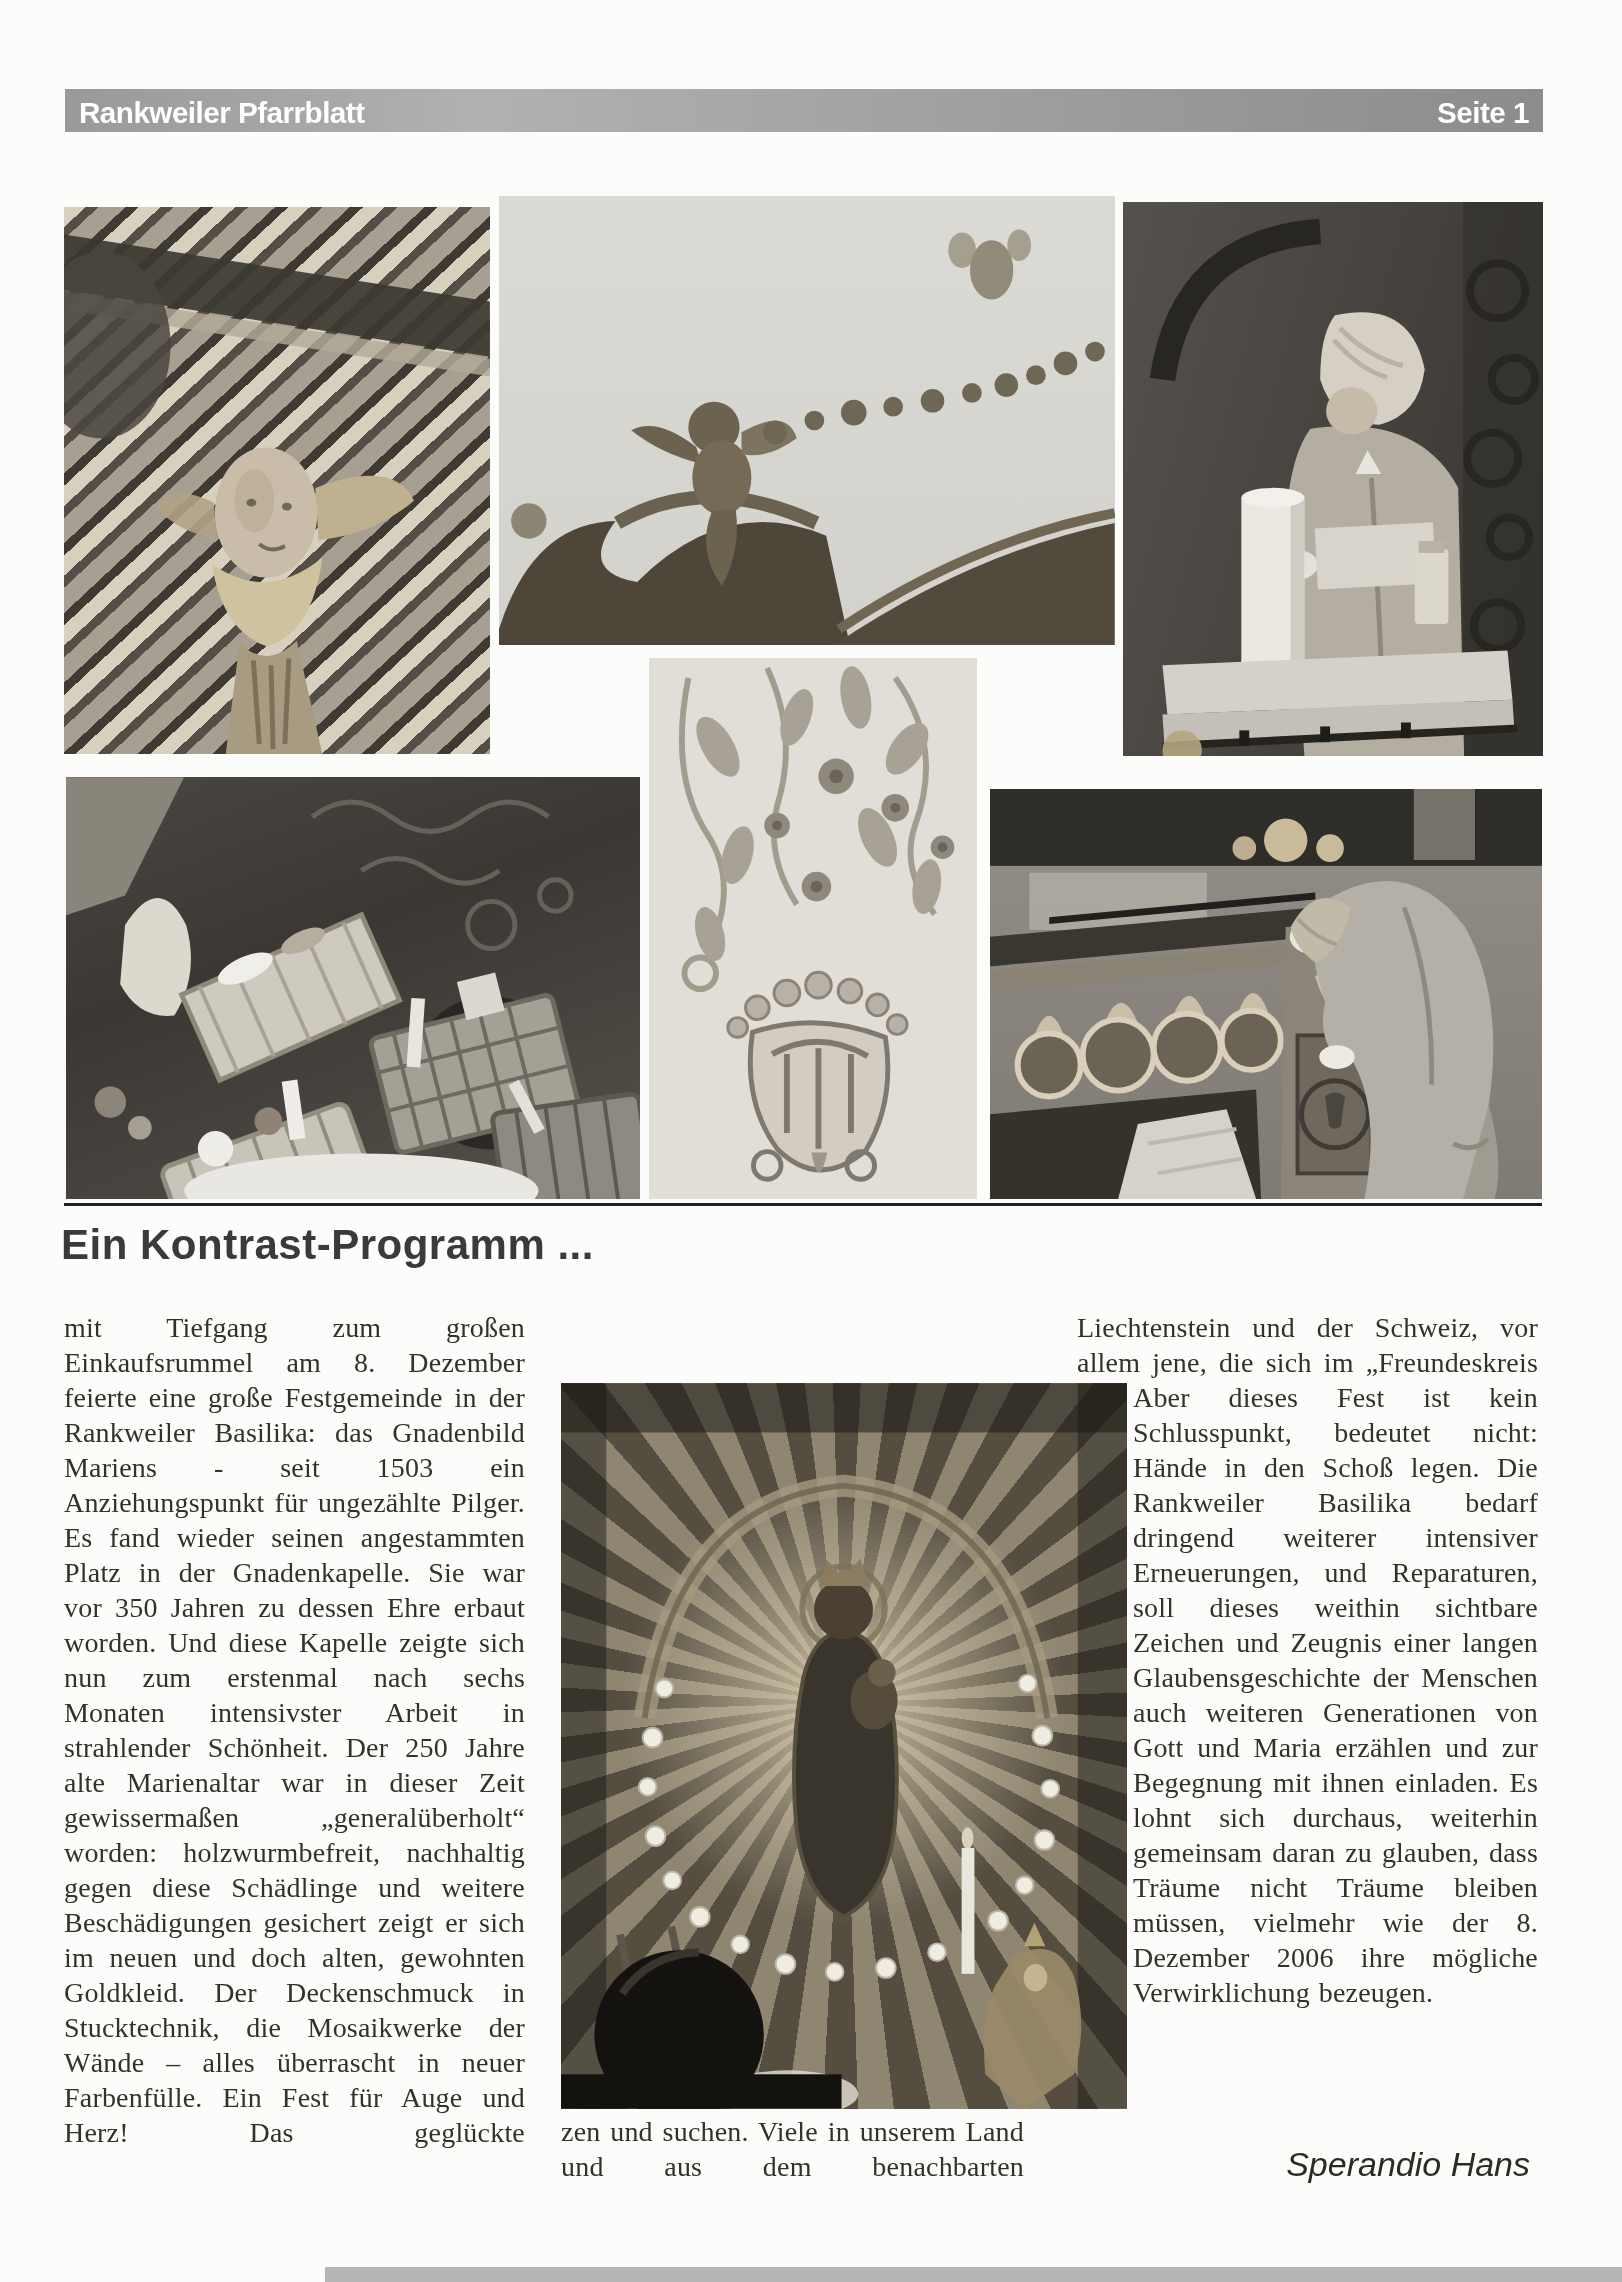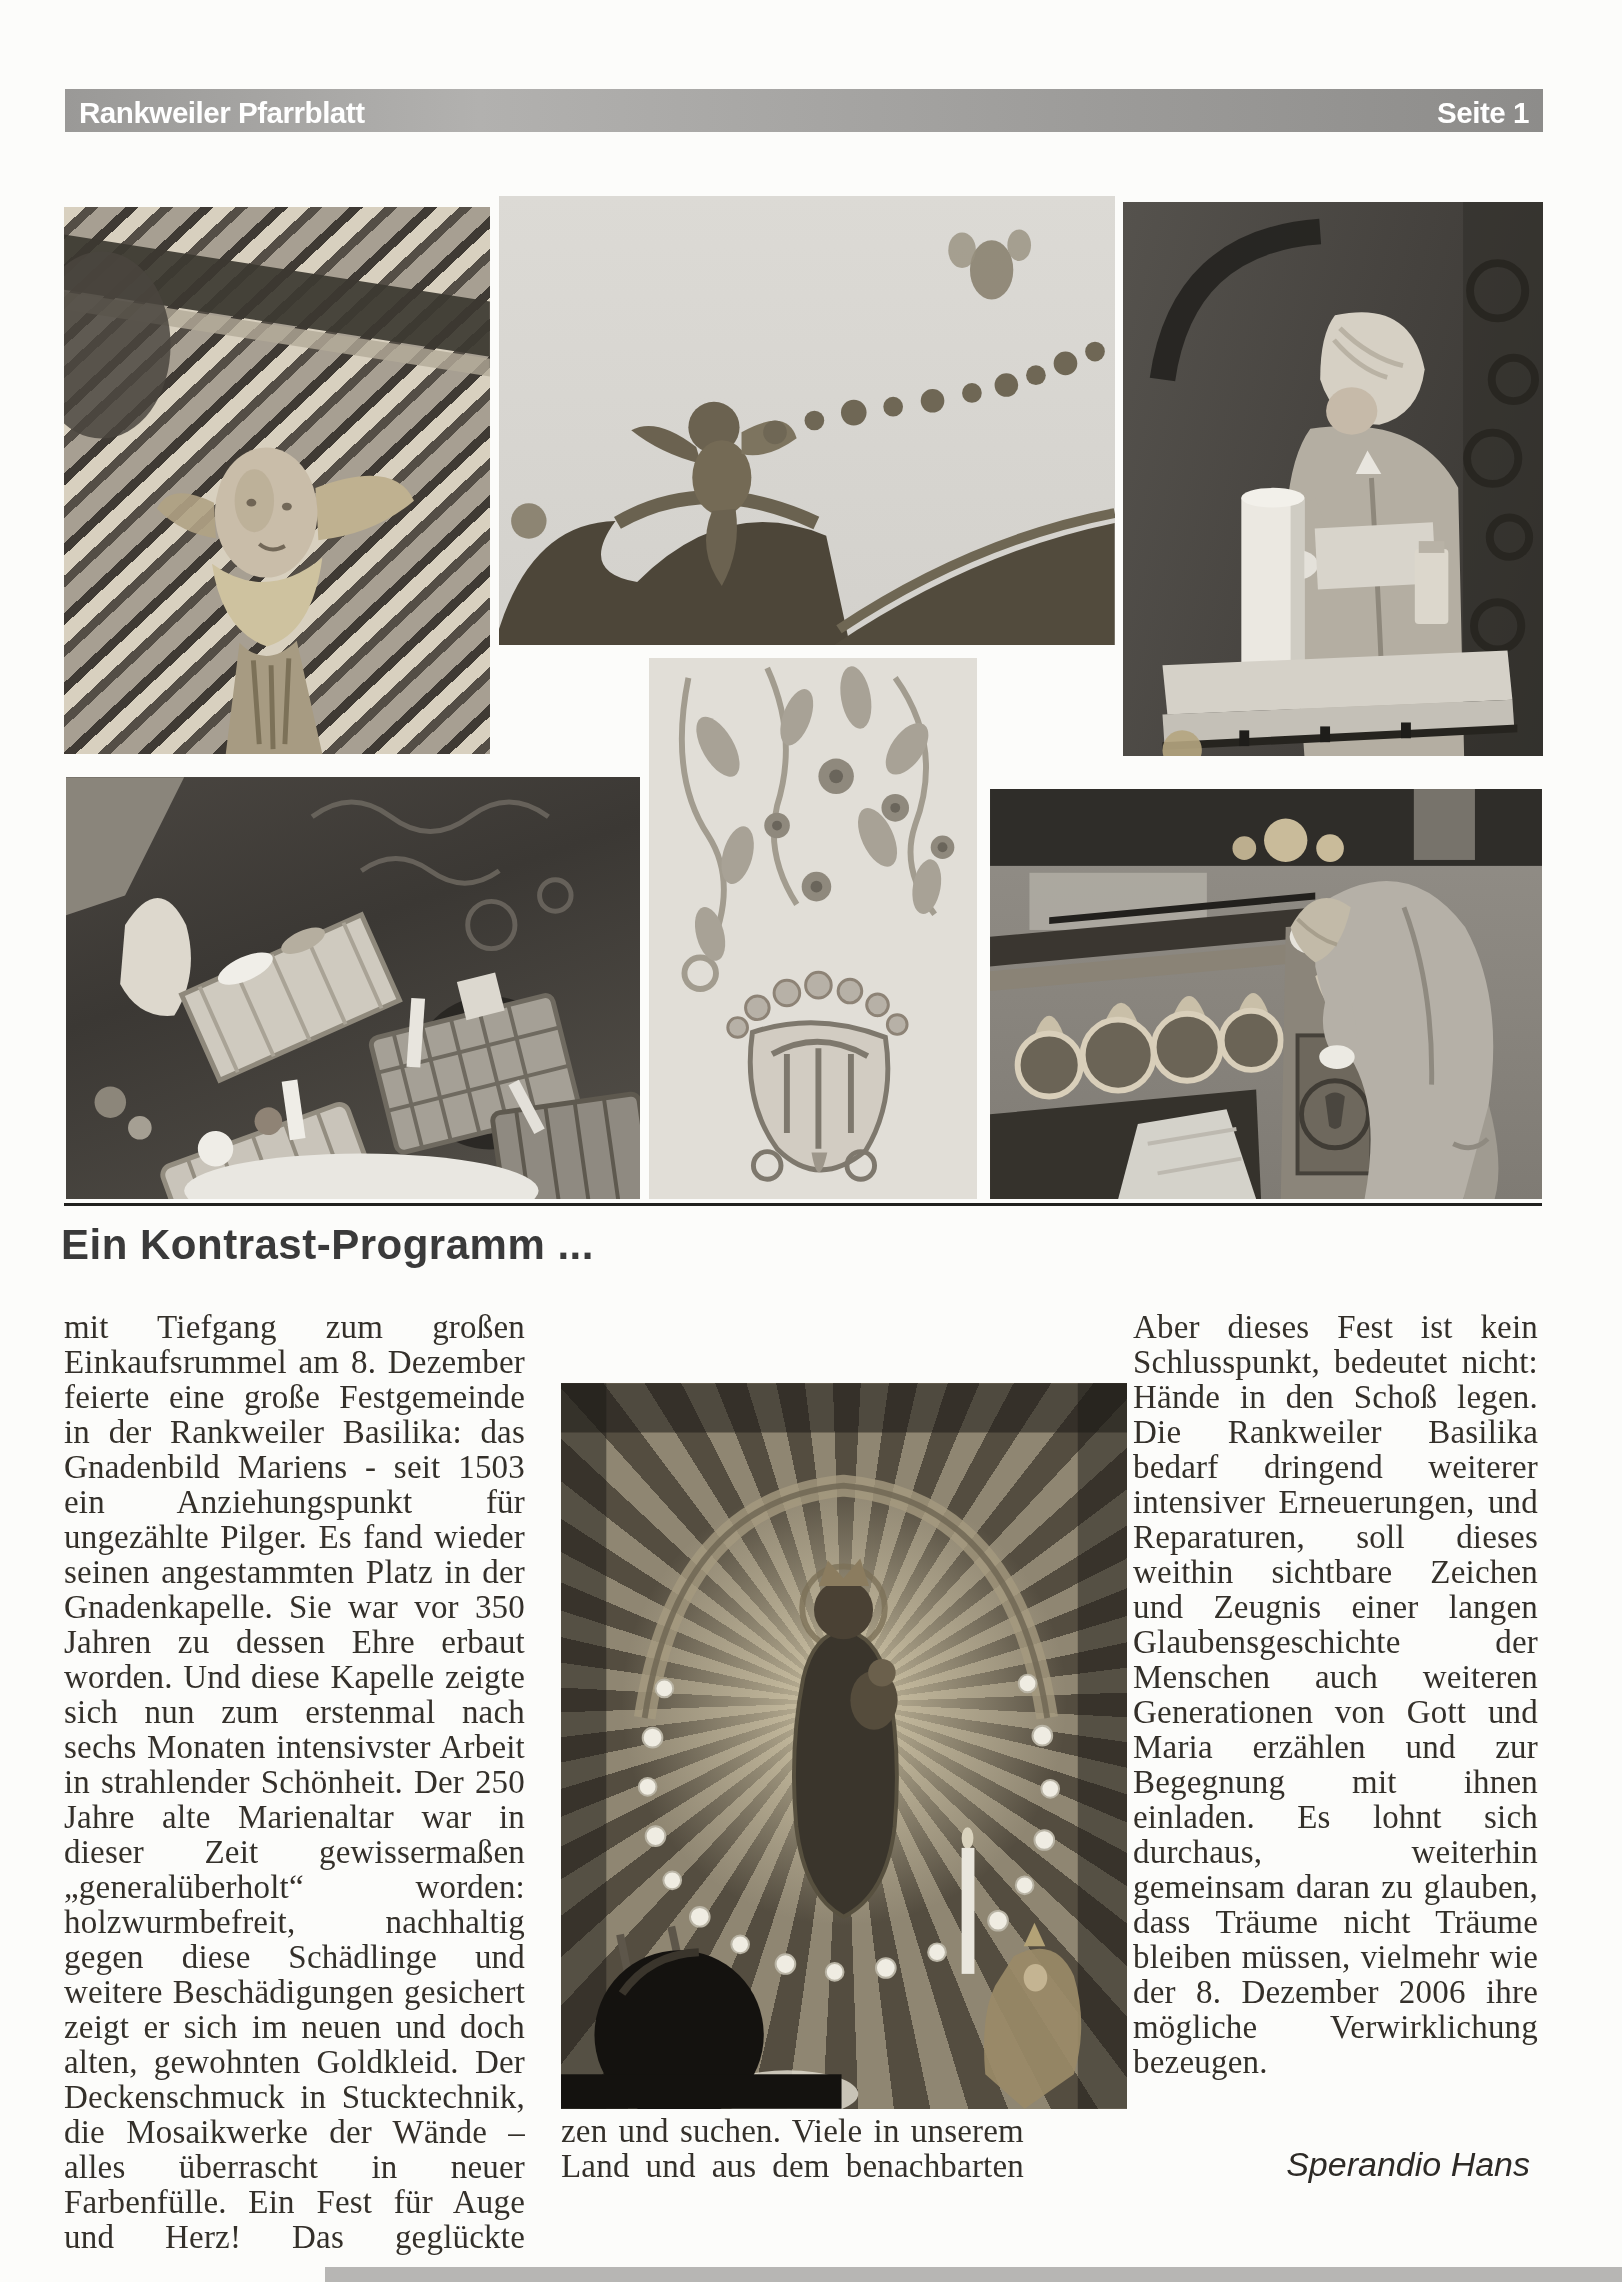--- a/index.html
+++ b/index.html
@@ -38,21 +38,21 @@
       radial-gradient(circle at 50% 44%, rgba(238,230,206,0.95) 0%, rgba(216,205,174,0.72) 9%, rgba(120,111,92,0) 45%),
       repeating-conic-gradient(from 3deg at 50% 44%, #8f8672 0deg 5deg, #544d40 5deg 10deg),
       radial-gradient(circle at 50% 44%, #6c6455 0%, #37332b 60%, #26231e 100%);}
   .collage-rule{position:absolute;left:64px;top:1203px;width:1478px;height:3px;background:#20201e;}
   
   .headline{
     position:absolute;left:61px;top:1221px;margin:0;
     font-family:"Liberation Sans","DejaVu Sans",sans-serif;font-weight:bold;
     font-size:42px;color:#3a3a3a;letter-spacing:0.5px;
   }
-  .col{position:absolute;top:1310px;font-size:33px;line-height:35px;
+  .col{position:absolute;top:1310px;font-size:28px;line-height:35px;
     text-align:justify;letter-spacing:0.2px;word-spacing:1.5px;}
   .col p{margin:0;}
   .col-left{left:64px;width:461px;}
   .col-left p, .col-midtop p, .col-midbottom p{text-align-last:justify;}
   .col-midtop{left:561px;width:463px;}
   .col-midbottom{left:561px;top:2114px;width:463px;}
   .col-right{left:1077px;width:461px;}
   .col-right .lead{text-align-last:justify;}
   .col-right .wrapblock{margin-left:56px;}
   .col-right .wrapblock p{margin-bottom:12.8px;}
@@ -343,20 +343,21 @@
       <rect x="0" y="702" width="285" height="35" fill="#14120f"></rect>
       <path d="M62,620 Q90,580 140,578" stroke="#3a352c" stroke-width="8" fill="none"></path>
     </svg>
   </div>
 
   <div class="col col-midbottom">
     <p>zen und suchen. Viele in unserem Land und aus dem benachbarten</p>
   </div>
 
   <div class="col col-right">
+    <p class="lead">Liechtenstein und der Schweiz, vor allem jene, die sich im „Freundeskreis</p>
     <div class="wrapblock">
       <p>Aber dieses Fest ist kein Schlusspunkt, bedeutet nicht: Hände in den Schoß legen. Die Rankweiler Basilika bedarf dringend weiterer intensiver Erneuerungen, und Reparaturen, soll dieses weithin sichtbare Zeichen und Zeugnis einer langen Glaubensgeschichte der Menschen auch weiteren Generationen von Gott und Maria erzählen und zur Begegnung mit ihnen einladen. Es lohnt sich durchaus, weiterhin gemeinsam daran zu glauben, dass Träume nicht Träume bleiben müssen, vielmehr wie der 8. Dezember 2006 ihre mögliche Verwirklichung bezeugen.</p>
     </div>
   </div>
 
   <div class="byline">Sperandio Hans</div>
 
   <div class="bottom-bar"></div>
 
 </div>

